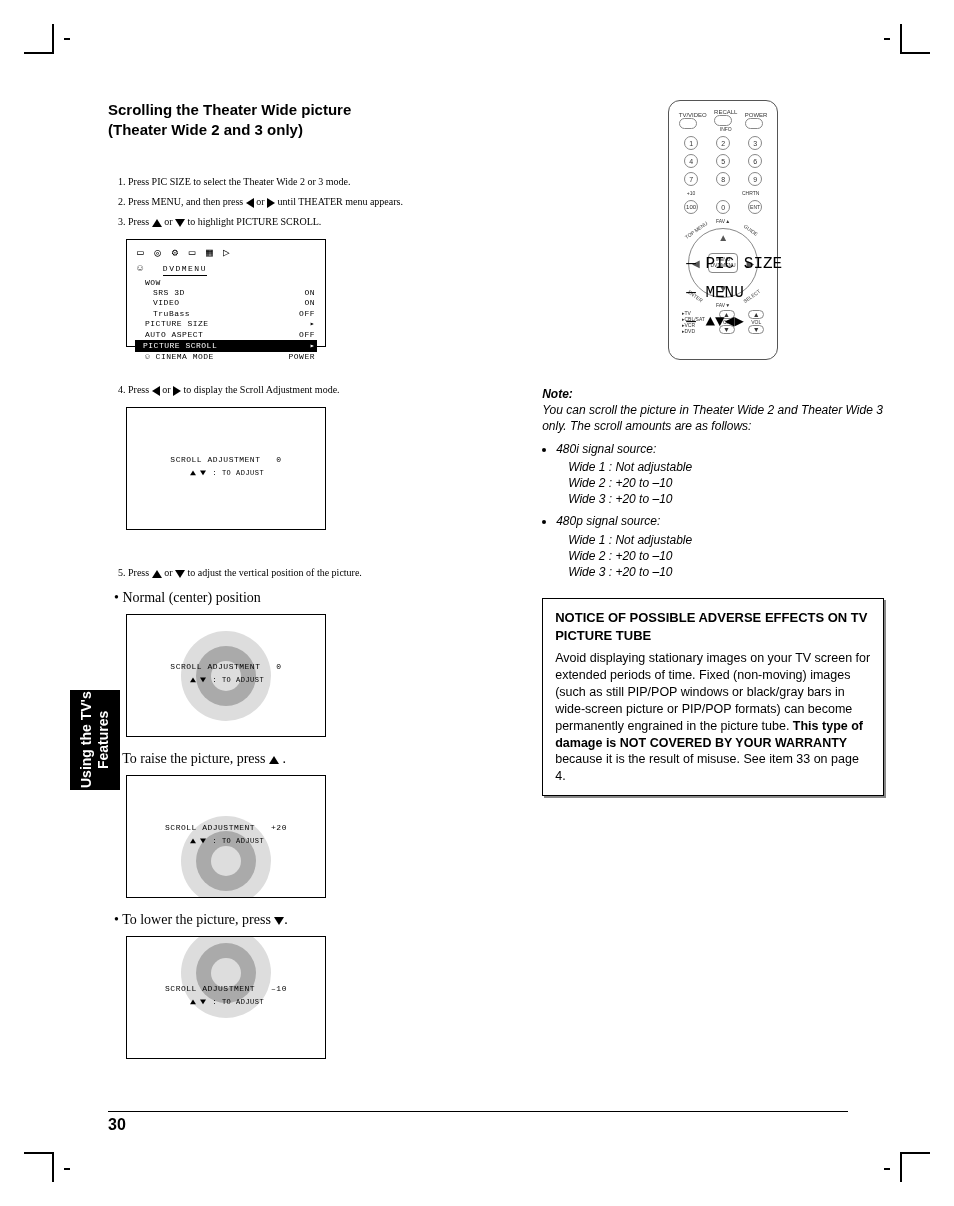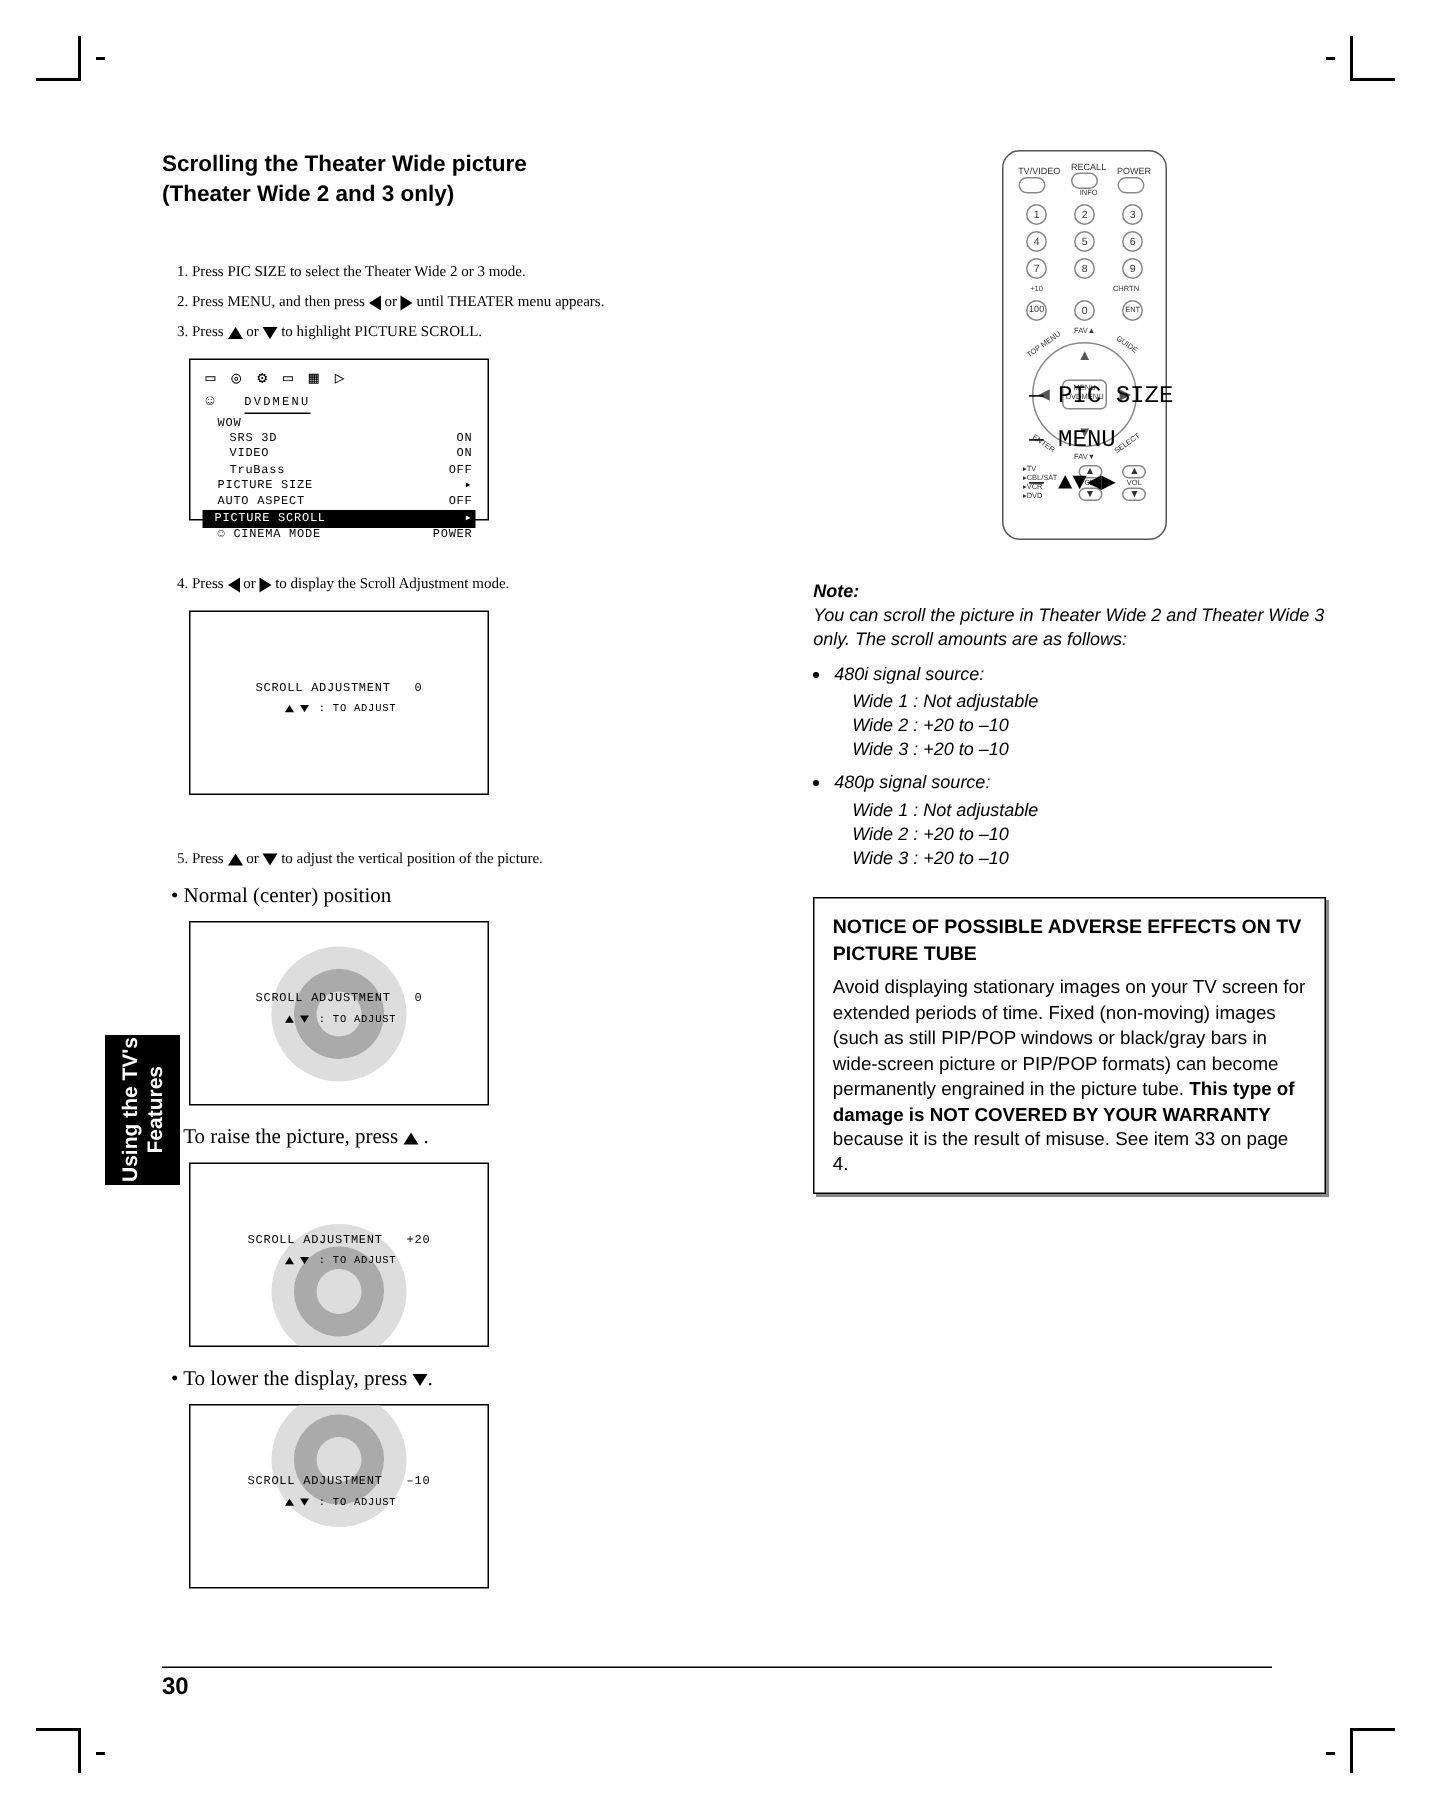--- a/index.html
+++ b/index.html
@@ -294,21 +294,21 @@
       <div class="osd-box scroll-box">
         <div class="circle1" style="top:70%"></div>
         <div class="circle2" style="top:70%"></div>
         <div class="circle3" style="top:70%"></div>
         <div class="center-text">
           <span>SCROLL  ADJUSTMENT</span>&nbsp;&nbsp;&nbsp;<span>+20</span>
           <div class="adjust-hint sm"><span class="tri tri-u"></span><span class="tri tri-d"></span> <span>: TO  ADJUST</span></div>
         </div>
       </div>
 
-      <div class="bullet">• <span>To lower the display, press </span><span class="tri tri-d"></span><span>.</span></div>
+      <div class="bullet">• <span>To lower the picture, press </span><span class="tri tri-d"></span><span>.</span></div>
 
       <div class="osd-box scroll-box">
         <div class="circle1" style="top:30%"></div>
         <div class="circle2" style="top:30%"></div>
         <div class="circle3" style="top:30%"></div>
         <div class="center-text">
           <span>SCROLL  ADJUSTMENT</span>&nbsp;&nbsp;&nbsp;<span>–10</span>
           <div class="adjust-hint sm"><span class="tri tri-u"></span><span class="tri tri-d"></span> <span>: TO  ADJUST</span></div>
         </div>
       </div>

